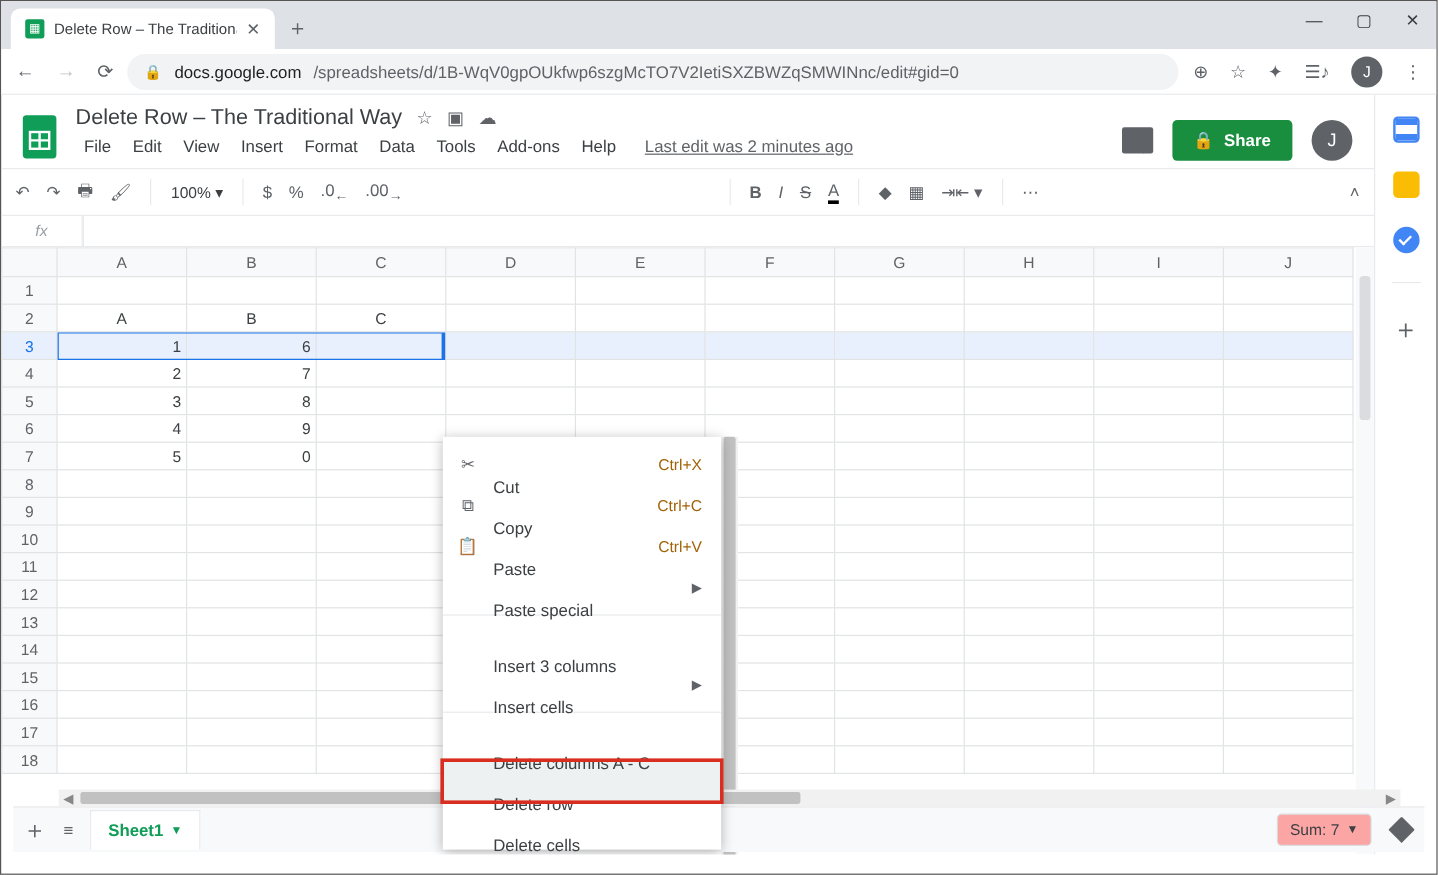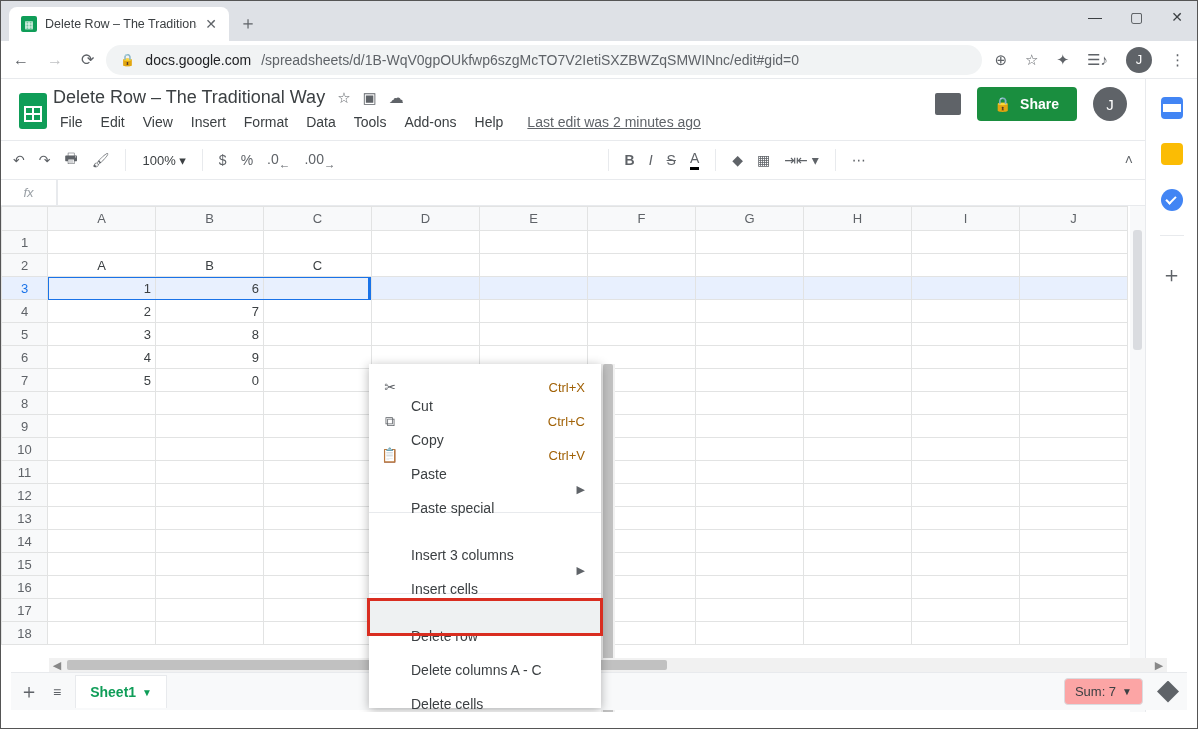--- a/index.html
+++ b/index.html
@@ -17,21 +17,21 @@
   .addr-bar { height:38px; background:#fff; display:flex; align-items:center; padding:0 12px; gap:12px; border-bottom:1px solid #e8eaed; }
   .nav-icons { display:flex; gap:18px; align-items:center; color:#5f6368; font-size:16px; }
   .url-box { flex:1; background:#f1f3f4; border-radius:20px; height:30px; display:flex; align-items:center; padding:0 14px; gap:10px; font-size:14px; color:#202124; }
   .url-box .lock { font-size:12px; color:#5f6368; }
   .addr-right { display:flex; gap:18px; align-items:center; color:#5f6368; font-size:15px; }
   .avatar-btn { width:26px; height:26px; border-radius:50%; background:#5f6368; color:#fff; display:flex; align-items:center; justify-content:center; font-size:13px; }
 
   
   .docs-area { display:flex; }
   .docs-main { flex:1; display:flex; flex-direction:column; }
-  .docs-header { display:flex; align-items:flex-start; padding:8px 12px 0 12px; }
+  .docs-header { display:flex; align-items:flex-end; padding:8px 12px 0 12px; gap:10px; }
   .sheets-logo { width:40px; height:40px; margin-top:4px; }
   .doc-titles { flex:1; }
   .doc-title-row { display:flex; align-items:center; gap:12px; }
   .doc-title { font-size:18px; color:#3c4043; }
   .title-icons { color:#5f6368; display:flex; gap:12px; font-size:15px; }
   .menu-row { display:flex; gap:4px; font-size:14px; color:#3c4043; margin-top:2px; }
   .menu-row span { padding:4px 7px; cursor:pointer; }
   .last-edit { color:#5f6368; text-decoration:underline; margin-left:6px; }
   .header-right { display:flex; align-items:center; gap:16px; padding-right:6px; }
   .comment-icon { width:26px; height:22px; background:#5f6368; border-radius:2px; position:relative; }
@@ -41,21 +41,21 @@
 
   
   .toolbar { height:40px; border-top:1px solid #e8eaed; border-bottom:1px solid #e8eaed; display:flex; align-items:center; padding:0 12px; gap:16px; color:#5f6368; font-size:14px; margin-top:6px; }
   .toolbar .sep { width:1px; height:22px; background:#e8eaed; }
   .toolbar .group { display:flex; align-items:center; gap:14px; }
   .zoom { font-size:13px; color:#3c4043; }
   .caret-up { margin-left:auto; }
 
   
   .fx-bar { height:26px; display:flex; align-items:center; border-bottom:1px solid #e8eaed; font-size:13px; color:#9aa0a6; }
-  .fx-bar .fx { width:56px; text-align:center; font-style:italic; border-right:1px solid #e8eaed; height:100%; display:flex; align-items:center; justify-content:center;}
+  .fx-bar .fx { width:68px; text-align:center; font-style:italic; border-right:1px solid #e8eaed; height:100%; display:flex; align-items:center; justify-content:center;}
 
   
   .grid-wrap { position:relative; flex:1; overflow:hidden; user-select:none; }
   table.sheet { border-collapse:collapse; table-layout:fixed; }
   table.sheet th, table.sheet td { border:1px solid #e2e3e3; font-size:13px; color:#3c4043; }
   table.sheet th { background:#f8f9fa; font-weight:normal; color:#5f6368; }
   .corner { width:46px; height:24px; }
   .colh { width:108px; height:24px; text-align:center; }
   .rowh { width:46px; text-align:center; height:23px; }
   td.cell { height:23px; padding:0 4px; text-align:right; }
@@ -510,27 +510,27 @@
       <div class="item">
               <span class="ic"></span>
               <span class="lbl">Insert 3 columns</span>
             </div>
       <div class="item">
               <span class="ic"></span>
               <span class="lbl">Insert cells</span>
               <span class="arrow">▶</span>
             </div>
       <div class="div"></div>
+      <div class="item">
+              <span class="ic"></span>
+              <span class="lbl">Delete columns A - C</span>
+            </div>
       <div class="item hl">
               <span class="ic"></span>
               <span class="lbl">Delete row</span>
-            </div>
-      <div class="item">
-              <span class="ic"></span>
-              <span class="lbl">Delete columns A - C</span>
             </div>
       <div class="item">
               <span class="ic"></span>
               <span class="lbl">Delete cells</span>
             </div>
 
      </div>
      <div class="ctx-scrollbar">
             <div class="thumb"></div>
           </div>

